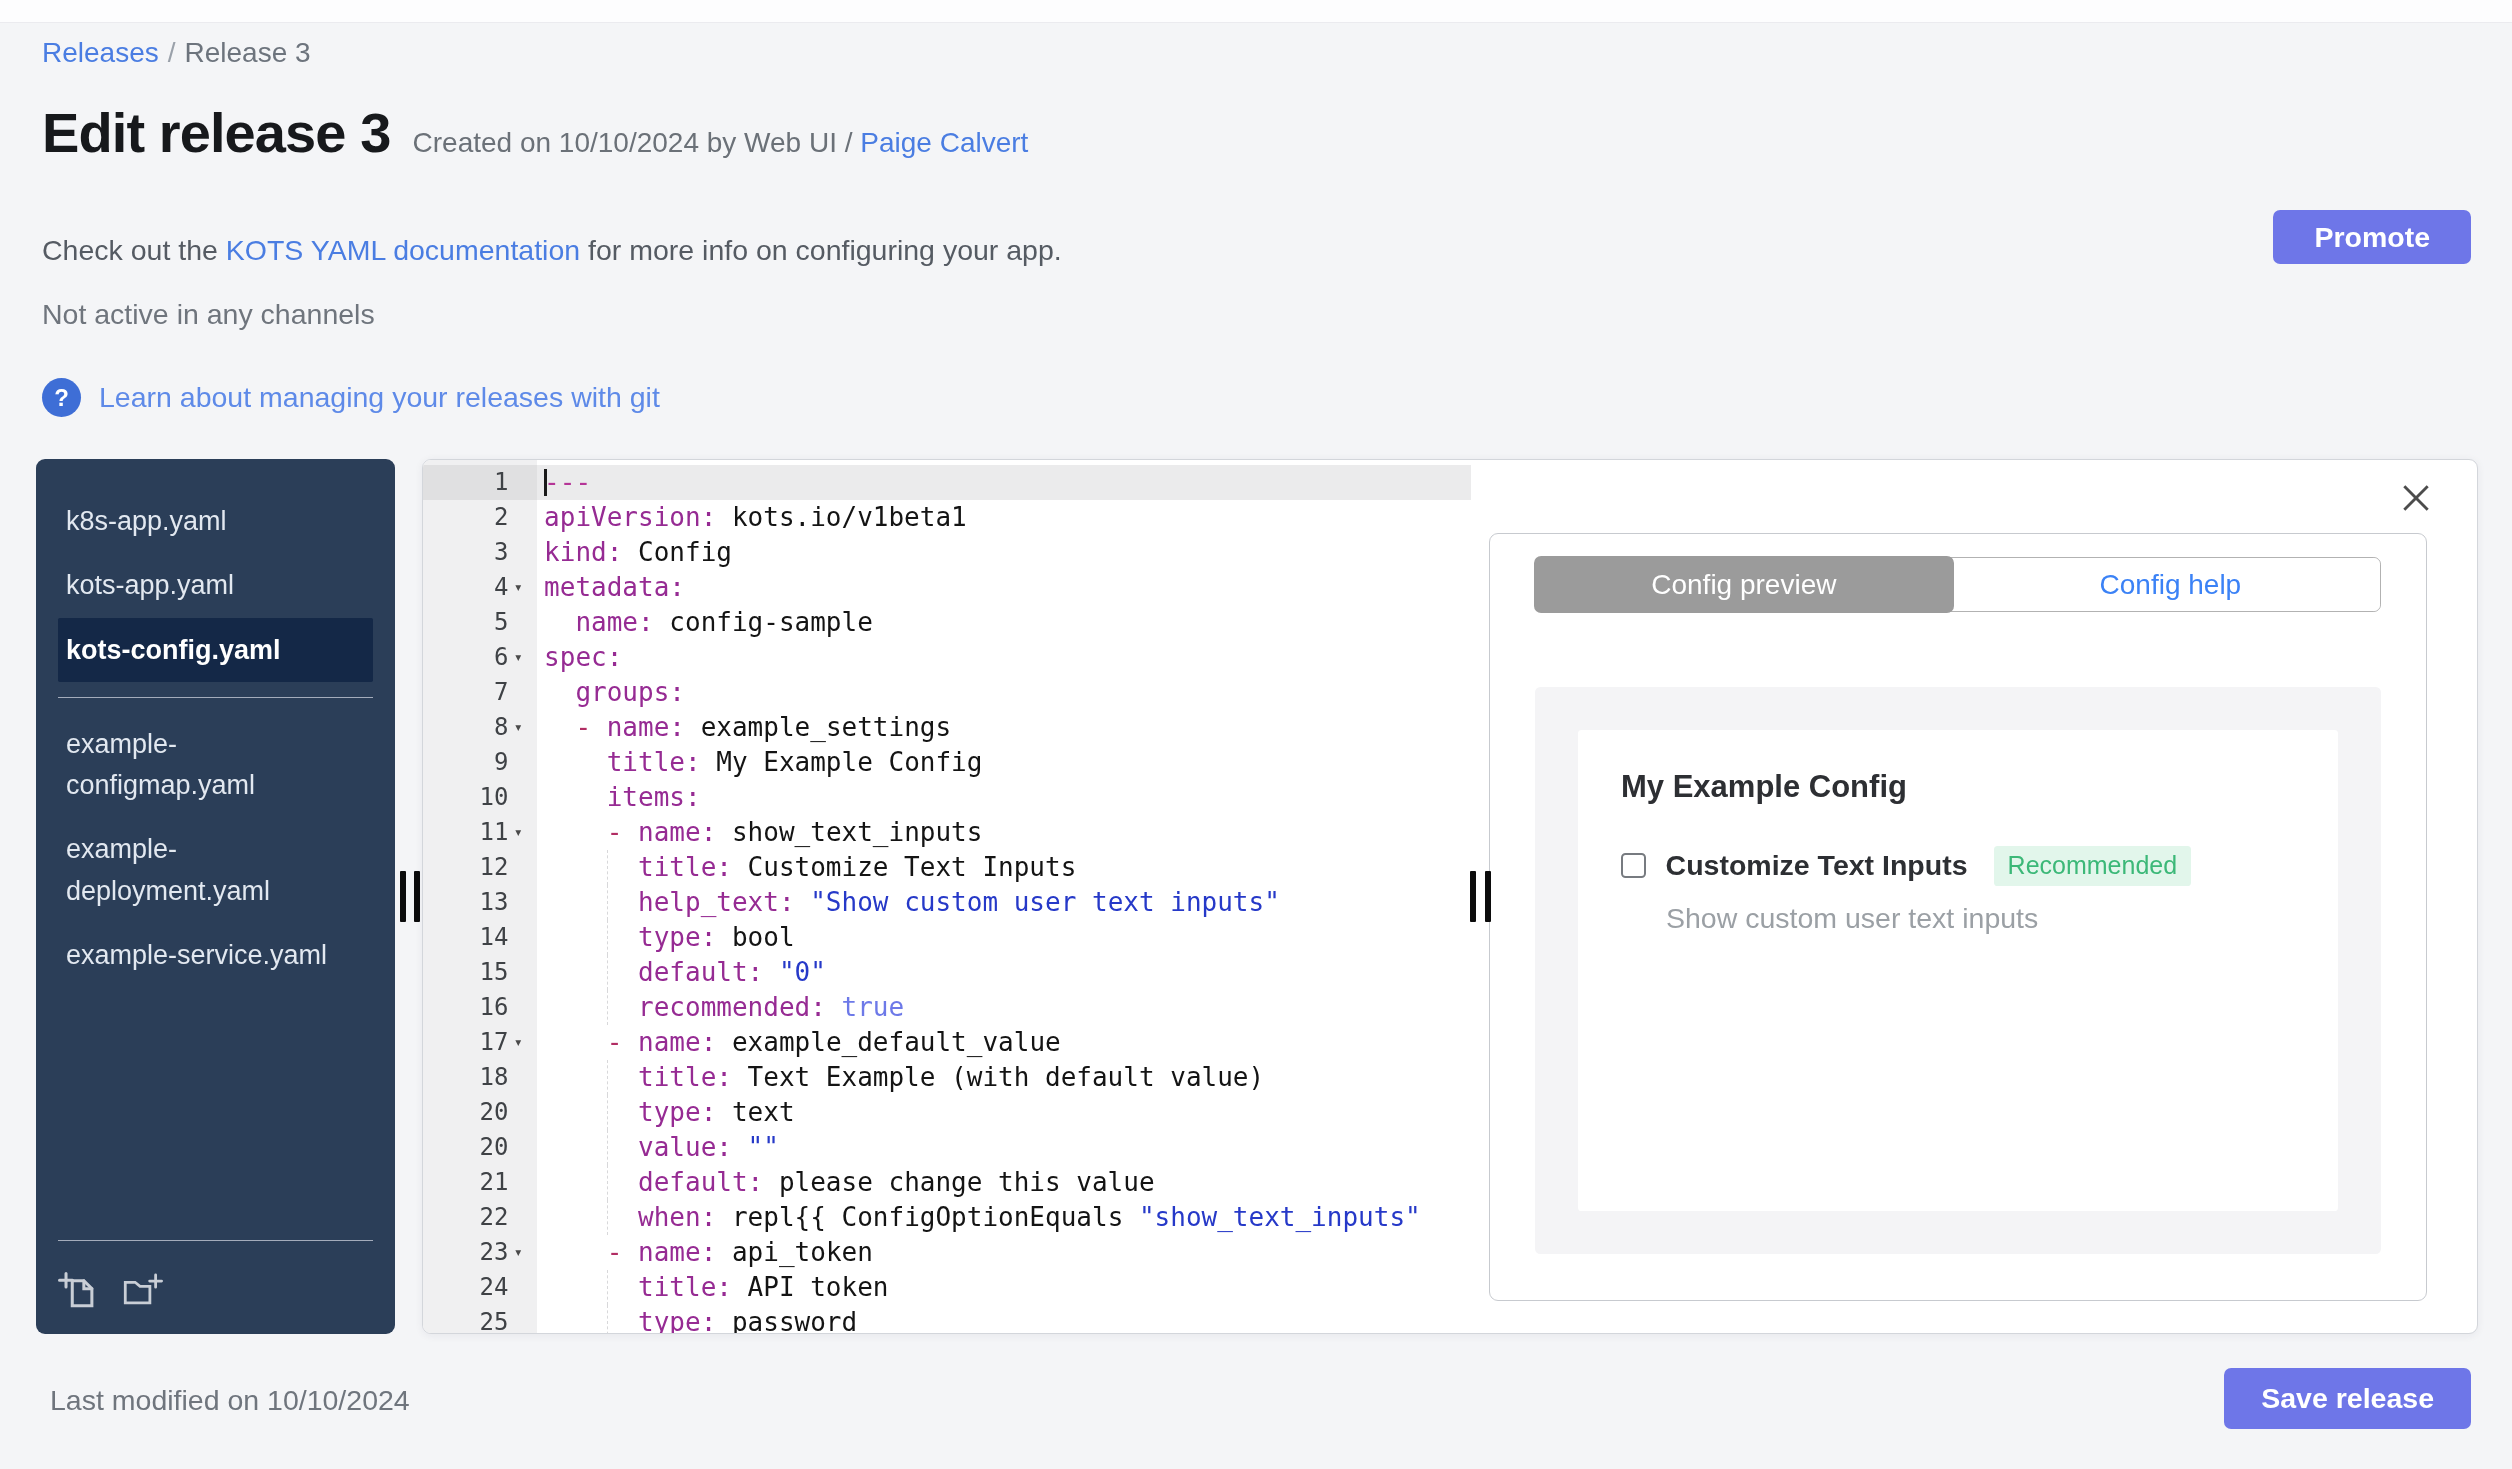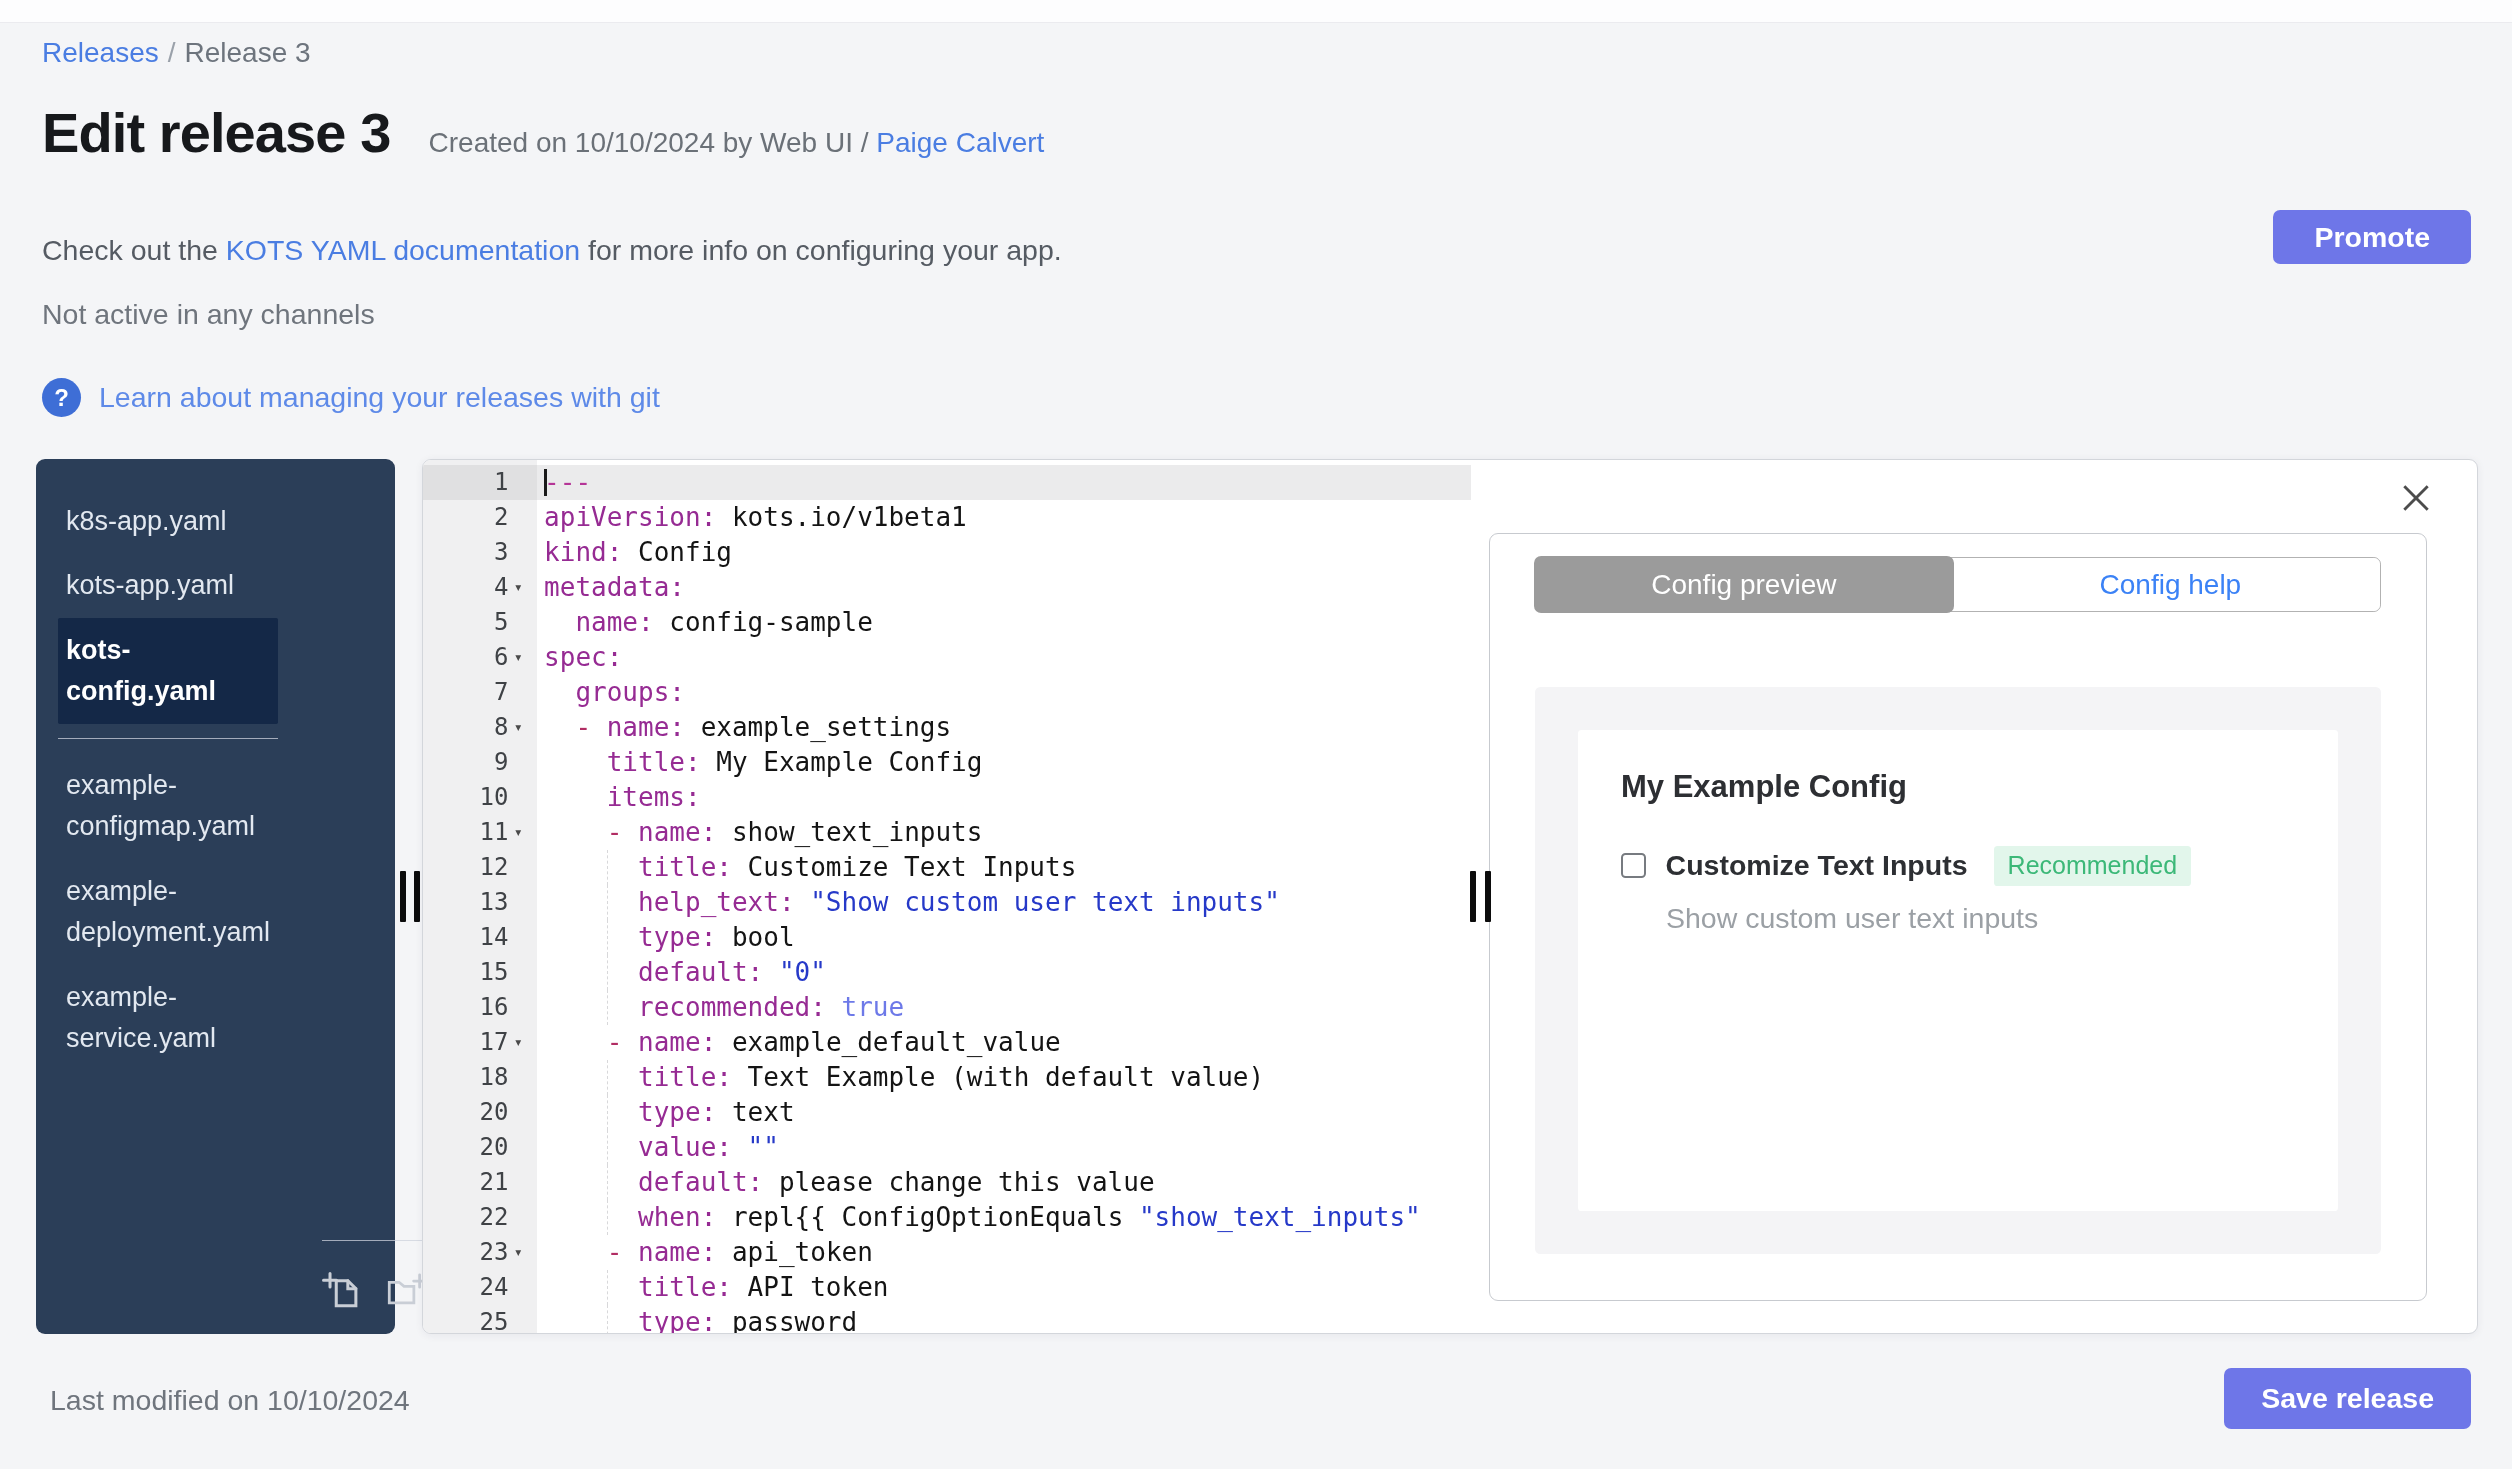--- a/index.html
+++ b/index.html
@@ -12,21 +12,21 @@
   }
   .topstrip { position:absolute; left:0; top:0; width:100%; height:23px; background:#fdfdfe; border-bottom:0.9px solid #ebebef; }
 
   a { text-decoration:none; cursor:pointer; }
   .link-blue { color:#4a7de2; }
 
   .breadcrumb { position:absolute; left:42px; top:37px; font-size:28px; }
   .crumb-sep { color:#9aa1aa; margin:0 9px; }
   .crumb-current { color:#6d747d; }
 
-  .title-row { position:absolute; left:42px; top:100px; display:flex; align-items:baseline; gap:38px; }
+  .title-row { position:absolute; left:42px; top:100px; display:flex; align-items:baseline; gap:22px; }
   h1 { font-size:56px; font-weight:700; letter-spacing:-0.9px; color:#17191c; }
   .subtitle { font-size:28px; color:#6b7178; }
 
   .docs-line { position:absolute; left:42px; top:234px; font-size:28.5px; color:#555b63; }
   .status-line { position:absolute; left:42px; top:298px; font-size:28.5px; color:#6f757d; }
 
   .git-row { position:absolute; left:42px; top:378px; display:flex; align-items:center; gap:18px; }
   .help-icon { width:39px; height:39px; border-radius:50%; background:#3e6ed6; color:#fff; font-weight:700;
     font-size:24px; display:flex; align-items:center; justify-content:center; }
   .git-link { font-size:28.5px; color:#5e8ae8; }
@@ -34,21 +34,21 @@
   .btn { background:#6e76e8; color:#fff; font-weight:700; border:none; border-radius:7.1px;
     font-family:"Liberation Sans",sans-serif; cursor:pointer; }
   .promote-btn { position:absolute; top:210px; right:41px; height:54px; padding:0 41px; font-size:28.5px; }
   .save-btn { position:absolute; top:1368px; right:41px; height:61px; padding:0 37px; font-size:28.5px; }
   .last-modified { position:absolute; left:50px; top:1384px; font-size:28.5px; color:#6f757d; }
 
   
   .main { position:absolute; left:36px; top:459px; right:34px; height:875px; }
 
   .sidebar { position:absolute; left:0; top:0; width:359px; height:100%;
-    background:#2b3e58; border-radius:9px; display:flex; flex-direction:row; }
+    background:#2b3e58; border-radius:9px; display:flex; flex-direction:column; }
   .file-list { list-style:none; margin-top:30px; }
   .file-item { margin:0 22px; padding:11.6px 8px; font-size:27px; line-height:1.53;
     color:#e2e8f0; border-radius:1.8px; cursor:pointer; overflow-wrap:break-word; }
   .file-item.selected { background:#142847; color:#fff; font-weight:700; }
   .sidebar-divider { border-top:1.8px solid rgba(205,210,220,0.75); margin:14.3px 22px; }
   .sidebar-bottom { margin-top:auto; }
   .icon-row { display:flex; gap:23px; padding:14.3px 22px 23px; }
   .tool-icon { width:41px; height:41px; cursor:pointer; }
 
   .drag-bar { position:absolute; width:6.2px; height:51px; background:#0c0c0c; border-radius:0.9px; top:412px; }

